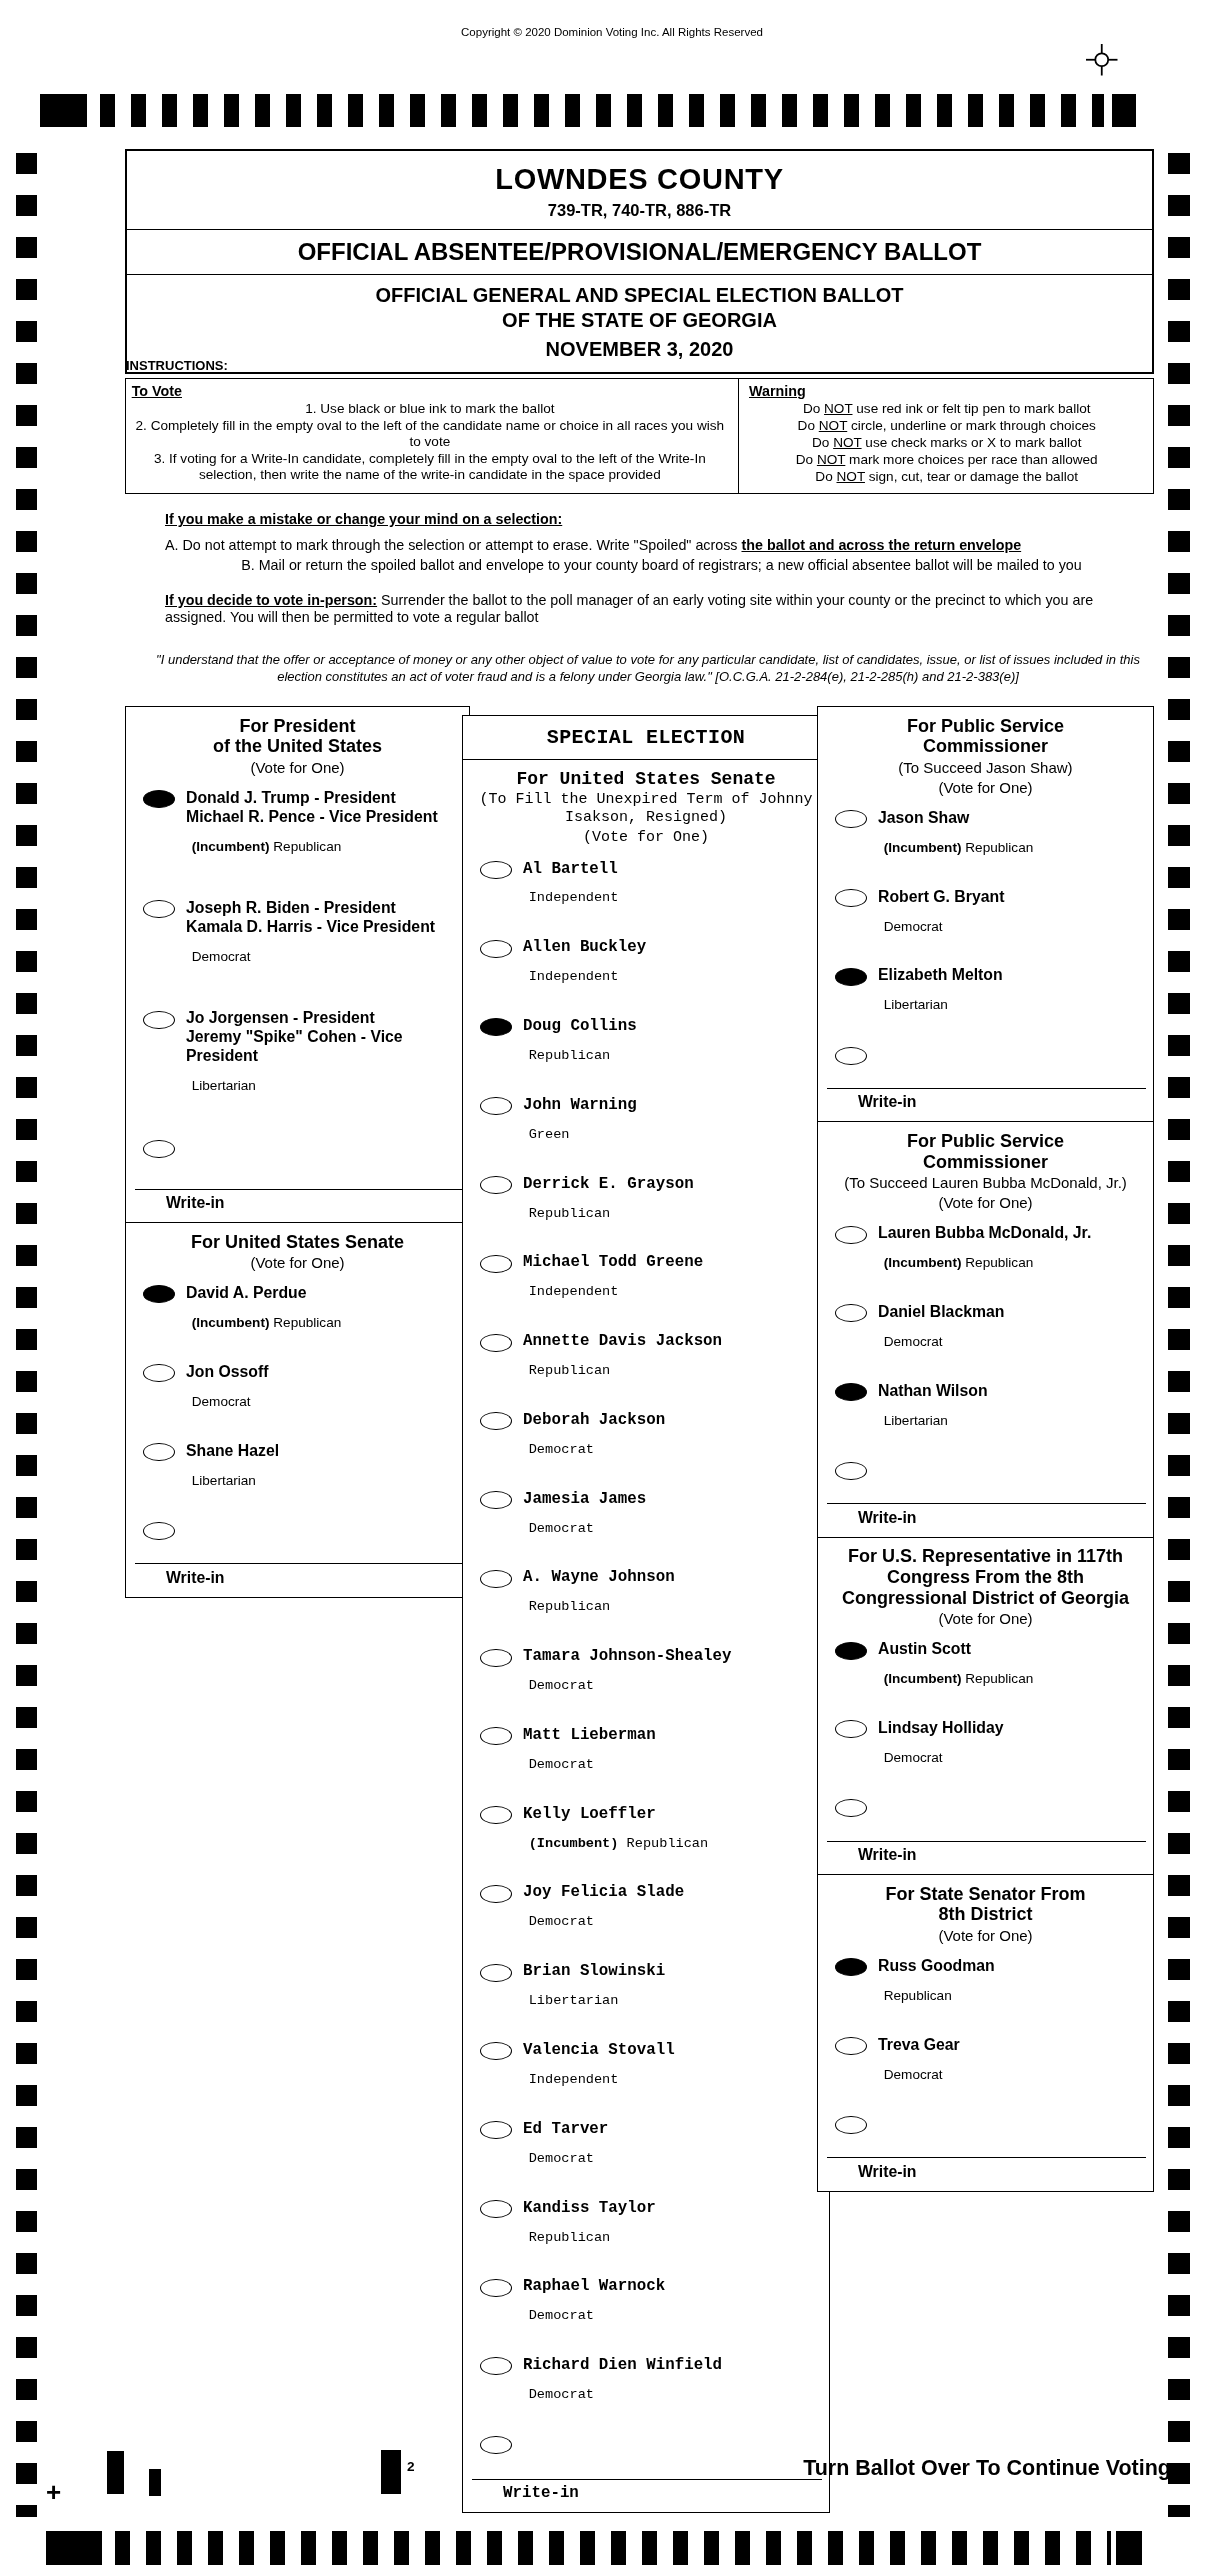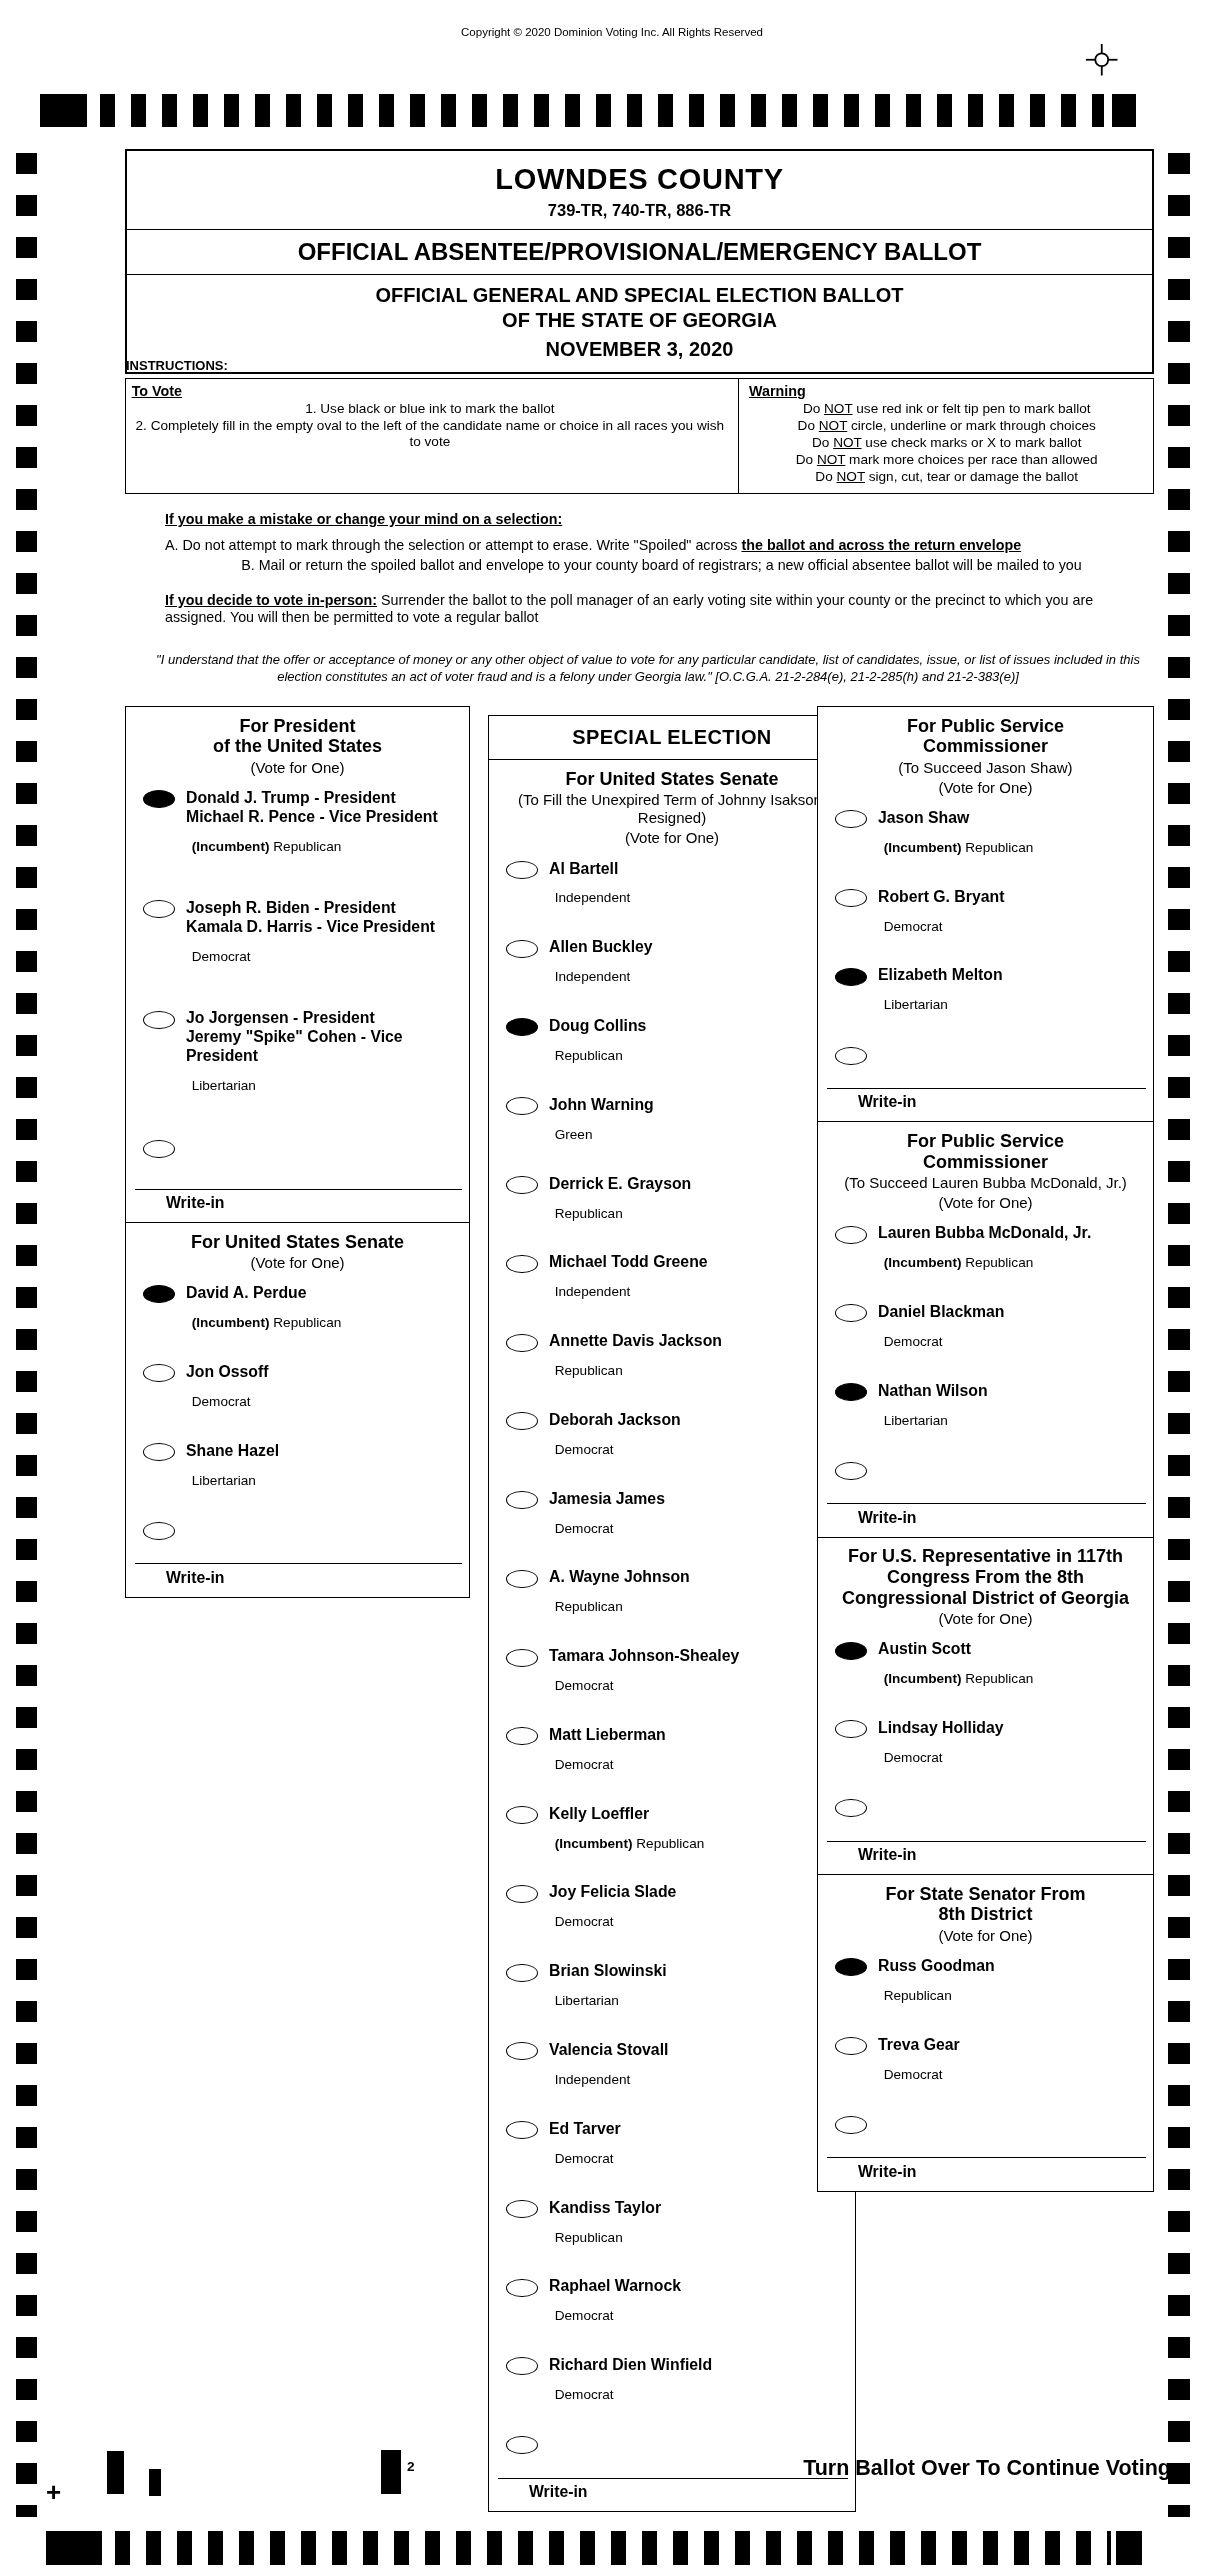--- a/index.html
+++ b/index.html
@@ -51,21 +51,21 @@
   .mistake-line { margin-bottom: 2.9px; }
   #mistake-lines .mistake-line:nth-child(1) { margin-bottom: 8.6px; }
   #mistake-lines .mistake-line:nth-child(2) { margin-bottom: 1.4px; }
   #mistake-lines .mistake-line:nth-child(3) { margin-bottom: 17px; text-align: center; }
 
   .fraud { position: absolute; left: 132px; top: 652px; width: 1032px; font-size: 13px; font-style: italic; text-align: center; line-height: 1.3; }
 
   
   .col { position: absolute; top: 706px; }
   .col1 { left: 125px; width: 345px; }
-  .col2 { left: 488px; width: 368px; top: 715px; }
+  .col2 { left: 462px; width: 368px; top: 715px; font-family: Liberation Mono, monospace; }
   .col3 { left: 817px; width: 337px; }
 
   .special-box { border: 1.4px solid #000; padding: 10px 0; text-align: center; background: #fff; }
   .special-title { font-size: 20px; font-weight: bold; letter-spacing: 0.4px; }
 
   .contest { border: 1.4px solid #000; background: #fff; }
   .contest + .contest, .special-box + .contest { border-top: none; }
   .contest-head { padding: 8.6px 7.2px 11.5px; text-align: center; }
   .contest-title { font-size: 18px; font-weight: bold; line-height: 1.16; }
   .contest-sub { font-size: 15px; line-height: 1.24; margin-top: 1.4px; }
@@ -128,20 +128,21 @@
   </div>
 
   <div class="instr-label">INSTRUCTIONS:</div>
 
   <div class="vw-box">
     <div class="tv-cell">
       <div class="cell-title">To Vote</div>
       <div id="to-vote-items">
           <div class="instr-item">1. Use black or blue ink to mark the ballot</div>
           <div class="instr-item">2. Completely fill in the empty oval to the left of the candidate name or choice in all races you wish to vote</div>
+          <div class="instr-item">3. If voting for a Write-In candidate, completely fill in the empty oval to the left of the Write-In selection, then write the name of the write-in candidate in the space provided</div>
         </div>
     </div>
     <div class="warn-cell">
       <div class="cell-title">Warning</div>
       <div id="warning-items">
           <div class="instr-item"><span>Do </span><span class="u">NOT</span><span> use red ink or felt tip pen to mark ballot</span></div>
           <div class="instr-item"><span>Do </span><span class="u">NOT</span><span> circle, underline or mark through choices</span></div>
           <div class="instr-item"><span>Do </span><span class="u">NOT</span><span> use check marks or X to mark ballot</span></div>
           <div class="instr-item"><span>Do </span><span class="u">NOT</span><span> mark more choices per race than allowed</span></div>
           <div class="instr-item"><span>Do </span><span class="u">NOT</span><span> sign, cut, tear or damage the ballot</span></div>

